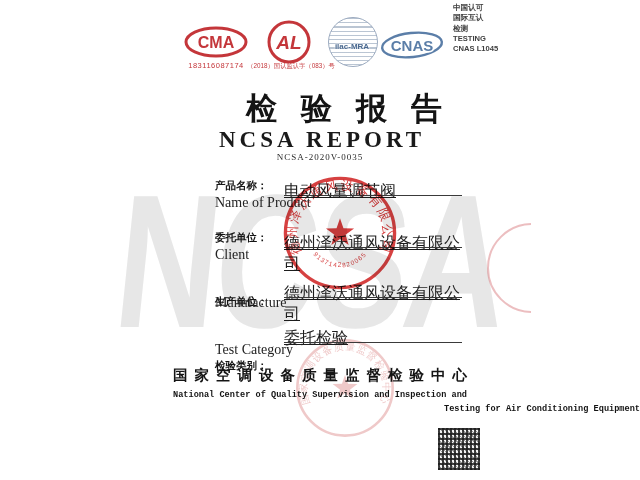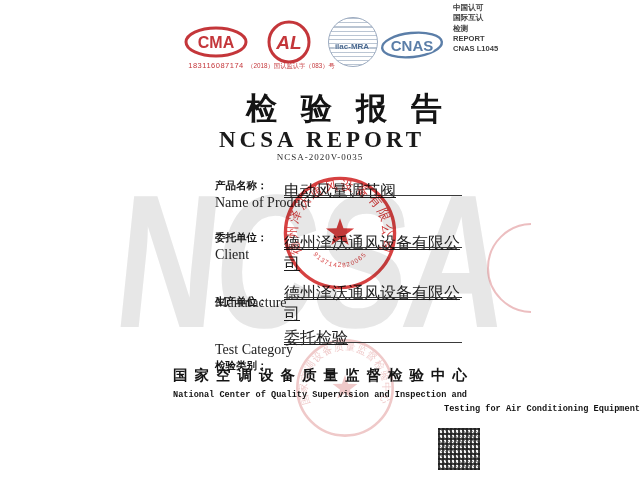--- a/index.html
+++ b/index.html
@@ -78,21 +78,21 @@
 
   <svg class="abs" style="left:380px;top:28px;z-index:2;" width="64" height="34" viewBox="0 0 64 34">
     <ellipse cx="32" cy="17" rx="30" ry="12" fill="none" stroke="#5b7ea8" stroke-width="2.4" transform="rotate(-6 32 17)"></ellipse>
     <text x="32" y="23" text-anchor="middle" font-size="15" font-weight="bold" fill="#5b7ea8" style="paint-order:stroke;stroke:#ffffff;stroke-width:3px;">CNAS</text>
   </svg>
 
   <div class="abs accred">
     <div>中国认可</div>
     <div>国际互认</div>
     <div>检测</div>
-    <div>REPORT</div>
+    <div>TESTING</div>
     <div>CNAS L1045</div>
   </div>
 
   <div class="abs ctr title-zh">检验报告</div>
   <div class="abs ctr title-en serif">NCSA REPORT</div>
   <div class="abs ctr report-no serif">NCSA-2020V-0035</div>
 
   <div class="abs lz" style="top:179px;">产品名称：</div>
   <div class="abs le" style="top:195px;">Name of Product</div>
   <div class="abs val" style="top:181px;">电动风量调节阀</div>

